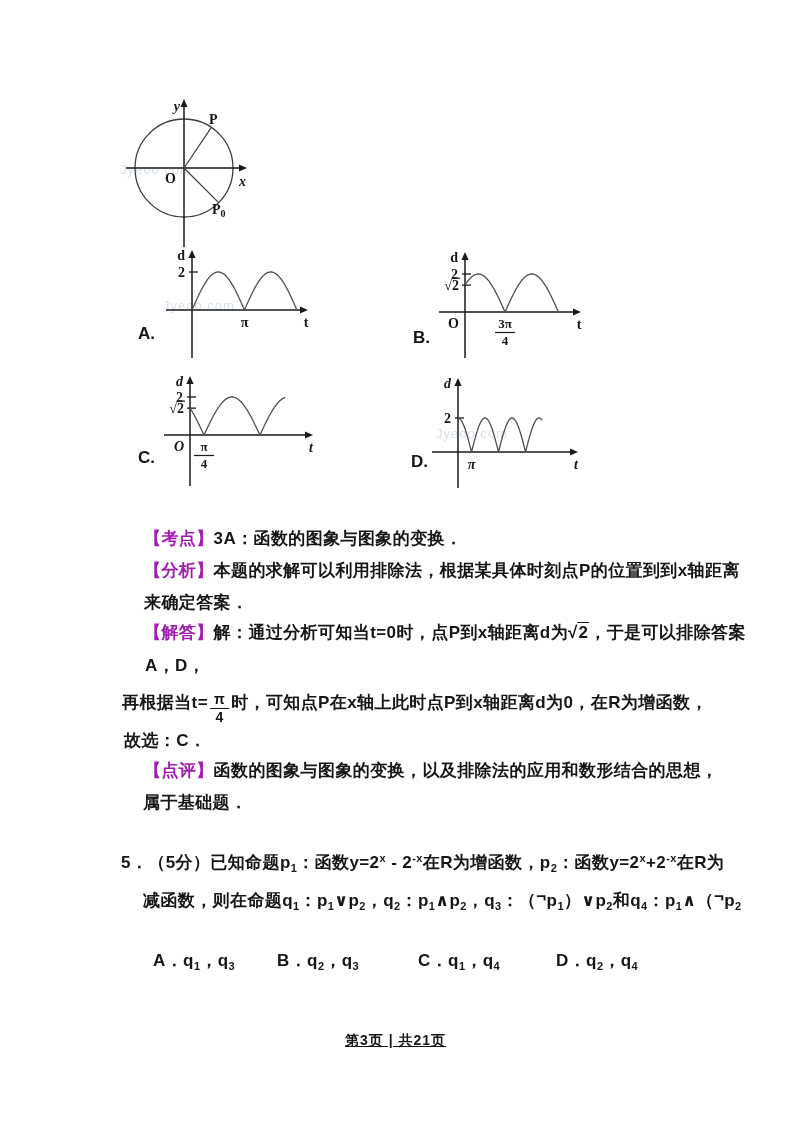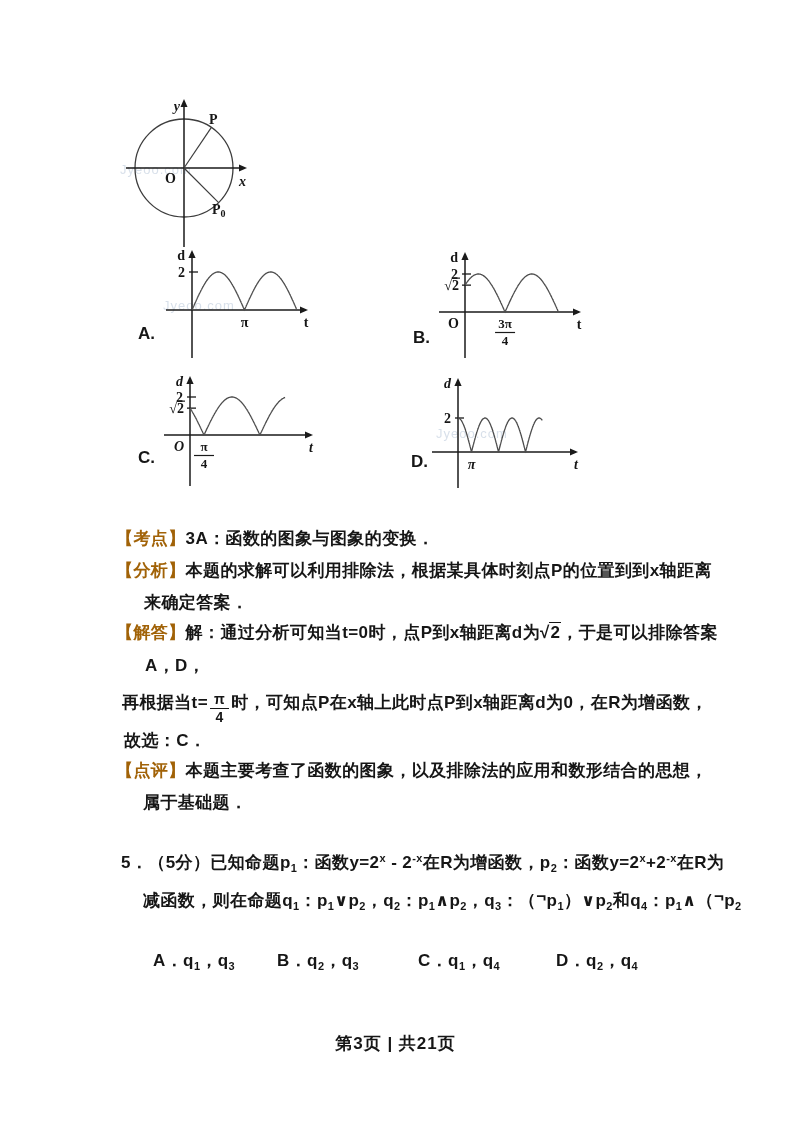--- a/index.html
+++ b/index.html
@@ -6,40 +6,40 @@
   html,body { background:#ffffff; }
   .page {
     position:relative; width:791px; height:1122px; background:#ffffff;
     font-family:"Liberation Sans","DejaVu Sans",sans-serif;
     color:#161616; overflow:hidden;
   }
   .line {
     position:absolute; font-size:17px; font-weight:600;
     letter-spacing:0.4px; white-space:nowrap; line-height:1.25;
   }
-  .sec-label { color:#a16207; }
+  .sec-label { color:#a21caf;margin-left:28px; }
   .sup { font-size:11px; vertical-align:6px; font-weight:600; }
   .sub { font-size:11px; vertical-align:-4px; font-weight:600; }
   .not { vertical-align:4px; }
   .frac { display:inline-block; vertical-align:-14px; text-align:center;
           font-size:14px; line-height:1.1; margin:0 2px; }
   .frac .num { display:block; border-bottom:1.5px solid #161616; padding:0 4px 1px; }
   .frac .den { display:block; padding-top:1px; }
   .sqrt { white-space:nowrap; }
   .sqrt .rsign { letter-spacing:0; }
   .sqrt .rval  { border-top:1.5px solid #161616; padding:0 1px; }
   .fig { position:absolute; }
   svg text { font-family:"Liberation Serif","DejaVu Serif",serif; font-size:14px; font-weight:700; fill:#161616; }
   svg text.it { font-style:italic; }
   svg text.frnum, svg text.frden { font-size:13px; }
   .opt-letter { position:absolute; font-size:17px; font-weight:600; }
   .watermark { position:absolute; font-size:13px; color:#b9c7d9; opacity:0.55;
                letter-spacing:1px; font-weight:400; }
   .footer { position:absolute; left:0; top:1032px; width:791px; text-align:center;
-            font-size:17px; font-weight:600; letter-spacing:1px; }
+            font-size:14px; font-weight:600; letter-spacing:1px;text-decoration:underline; }
 </style>
 </head>
 <body>
 
 <div class="page">
 
   <div class="watermark" style="left:120px; top:162px;">Jyeoo.com</div>
   <div class="watermark" style="left:163px; top:298px;">Jyeoo.com</div>
   <div class="watermark" style="left:436px; top:426px;">Jyeoo.com</div>
 
@@ -126,21 +126,21 @@
     </svg>
   <div class="opt-letter" style="left:411px; top:452px;">D.</div>
 
   <div class="line" style="left:116px; top:528px;"><span class="sec-label">【考点】</span><span>3A：函数的图象与图象的变换．</span></div>
   <div class="line" style="left:116px; top:560px;"><span class="sec-label">【分析】</span><span>本题的求解可以利用排除法，根据某具体时刻点P的位置到到x轴距离</span></div>
   <div class="line" style="left:144px; top:592px;"><span>来确定答案．</span></div>
   <div class="line" style="left:116px; top:622px;"><span class="sec-label">【解答】</span><span>解：通过分析可知当t=0时，点P到x轴距离d为</span><span class="sqrt"><span class="rsign">√</span><span class="rval">2</span></span><span>，于是可以排除答案</span></div>
   <div class="line" style="left:145px; top:655px;"><span>A，D，</span></div>
   <div class="line" style="left:122px; top:692px;"><span>再根据当</span><span>t=</span><span class="frac"><span class="num">π</span><span class="den">4</span></span><span>时，可知点P在x轴上此时点P到x轴距离d为0，在R为增函数，</span></div>
   <div class="line" style="left:124px; top:730px;"><span>故选：C．</span></div>
-  <div class="line" style="left:116px; top:760px;"><span class="sec-label">【点评】</span><span>本题主要考查了函数的图象，以及排除法的应用和数形结合的思想，</span></div>
+  <div class="line" style="left:116px; top:760px;"><span class="sec-label">【点评】</span><span>函数的图象与图象的变换，以及排除法的应用和数形结合的思想，</span></div>
   <div class="line" style="left:143px; top:792px;"><span>属于基础题．</span></div>
 
   <div class="line" style="left:121px; top:852px;"><span>5．（5分）已知命题p</span><span class="sub">1</span><span>：函数y=2</span><span class="sup">x</span><span> - 2</span><span class="sup">-x</span><span>在R为增函数，p</span><span class="sub">2</span><span>：函数y=2</span><span class="sup">x</span><span>+2</span><span class="sup">-x</span><span>在R为</span></div>
   <div class="line" style="left:143px; top:886px;"><span>减函数，则在命题q</span><span class="sub">1</span><span>：p</span><span class="sub">1</span><span>∨p</span><span class="sub">2</span><span>，q</span><span class="sub">2</span><span>：p</span><span class="sub">1</span><span>∧p</span><span class="sub">2</span><span>，q</span><span class="sub">3</span><span>：（</span><span class="not">¬</span><span>p</span><span class="sub">1</span><span>）∨p</span><span class="sub">2</span><span>和q</span><span class="sub">4</span><span>：p</span><span class="sub">1</span><span>∧（</span><span class="not">¬</span><span>p</span><span class="sub">2</span></div>
   <div class="line" style="left:153px; top:950px;"><span>A．q</span><span class="sub">1</span><span>，q</span><span class="sub">3</span></div>
   <div class="line" style="left:277px; top:950px;"><span>B．q</span><span class="sub">2</span><span>，q</span><span class="sub">3</span></div>
   <div class="line" style="left:418px; top:950px;"><span>C．q</span><span class="sub">1</span><span>，q</span><span class="sub">4</span></div>
   <div class="line" style="left:556px; top:950px;"><span>D．q</span><span class="sub">2</span><span>，q</span><span class="sub">4</span></div>
 
   <div class="footer">第3页 | 共21页</div>

